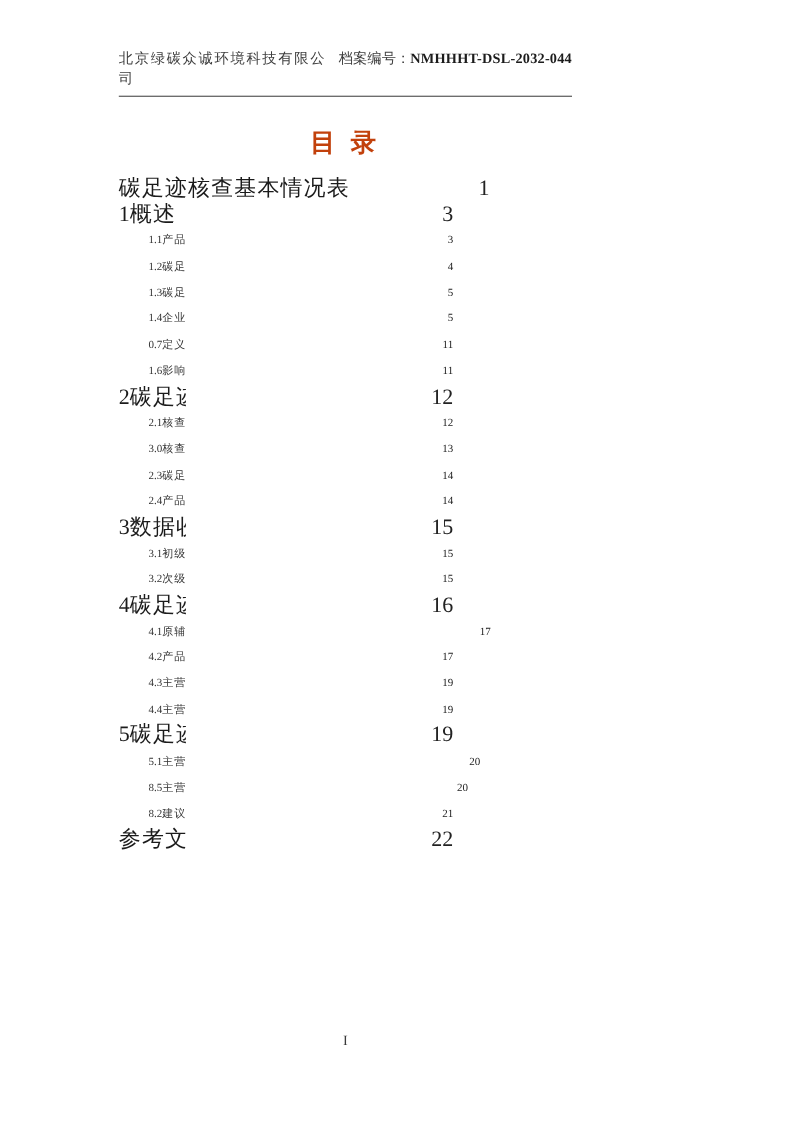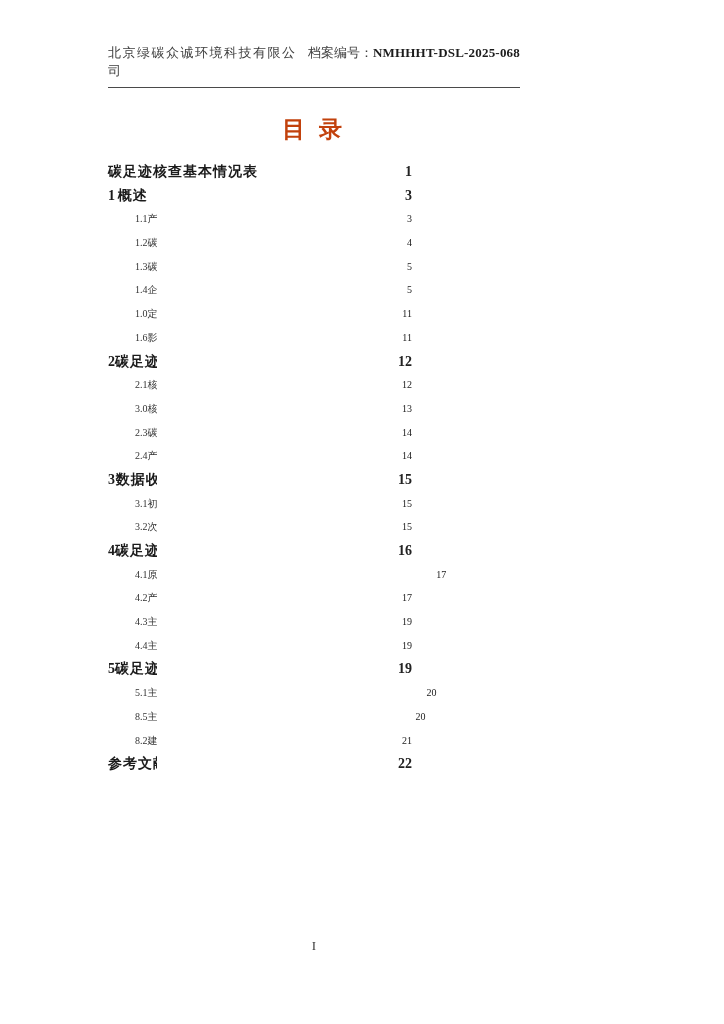--- a/index.html
+++ b/index.html
@@ -56,22 +56,22 @@
     margin-top: 15px;
   }
   .toc-row {
     display: flex;
     align-items: baseline;
     height: 23.7px;
     line-height: 23.7px;
     white-space: nowrap;
   }
   .toc-row.lvl0 {
-    font-size: 14px;
-    font-weight: bold;
+    font-size: 20px;
+    font-weight: normal;
     color: #1b1b1b;
   }
   .toc-row.lvl1 {
     font-size: 10px;
     color: #333333;
     padding-left: 27px;
   }
   .toc-row .num {
     display: inline-block;
   }
@@ -108,21 +108,21 @@
     color: #3a3a3a;
   }
 </style>
 </head>
 <body>
 
 <div class="page">
 
   <div class="header">
     <span class="company">北京绿碳众诚环境科技有限公司</span>
-    <span class="file-no"><span>档案编号：</span><span class="code">NMHHHT-DSL-2025-068</span></span>
+    <span class="file-no"><span>档案编号：</span><span class="code">NMHHHT-DSL-2032-044</span></span>
   </div>
 
   <div class="doc-title">目 录</div>
 
   <div class="toc" id="toc">
       <div class="toc-row lvl0">
     <span class="num empty"></span>
     <span class="label">碳足迹核查基本情况表</span>
     <span class="leader"></span>
     <span class="page">1</span>
@@ -151,21 +151,21 @@
     <span class="leader"></span>
     <span class="page">5</span>
   </div>
       <div class="toc-row lvl1">
     <span class="num">1.4</span>
     <span class="label">企业概况</span>
     <span class="leader"></span>
     <span class="page">5</span>
   </div>
       <div class="toc-row lvl1">
-    <span class="num">1.0</span>
+    <span class="num">0.7</span>
     <span class="label">定义功能单位</span>
     <span class="leader"></span>
     <span class="page">11</span>
   </div>
       <div class="toc-row lvl1">
     <span class="num">1.6</span>
     <span class="label">影响类型和评价方法</span>
     <span class="leader"></span>
     <span class="page">11</span>
   </div>

